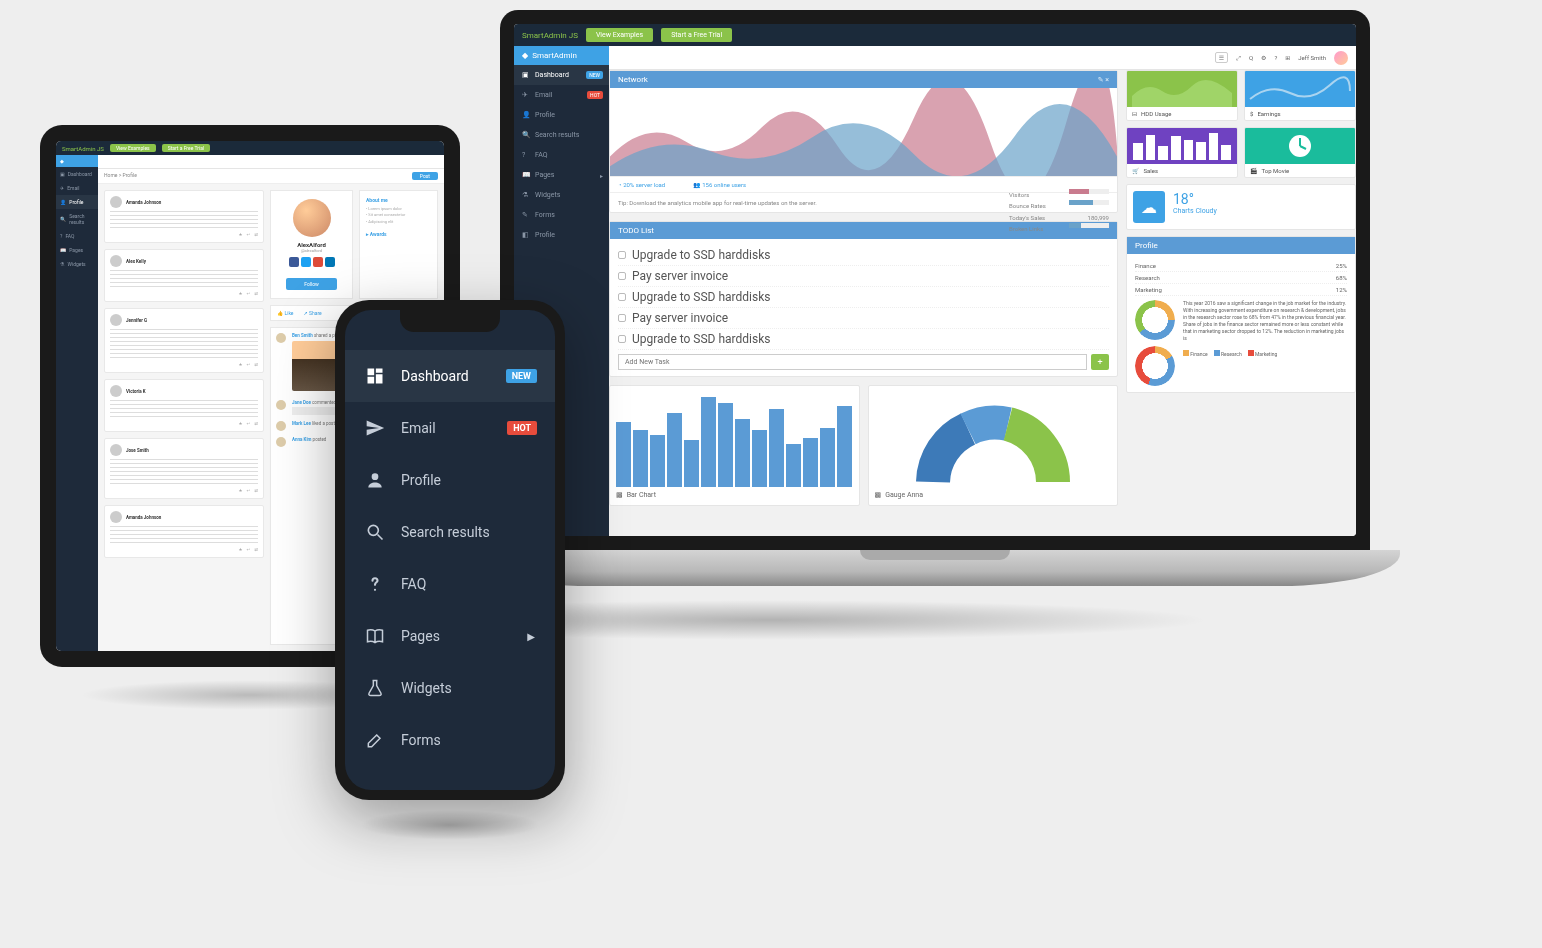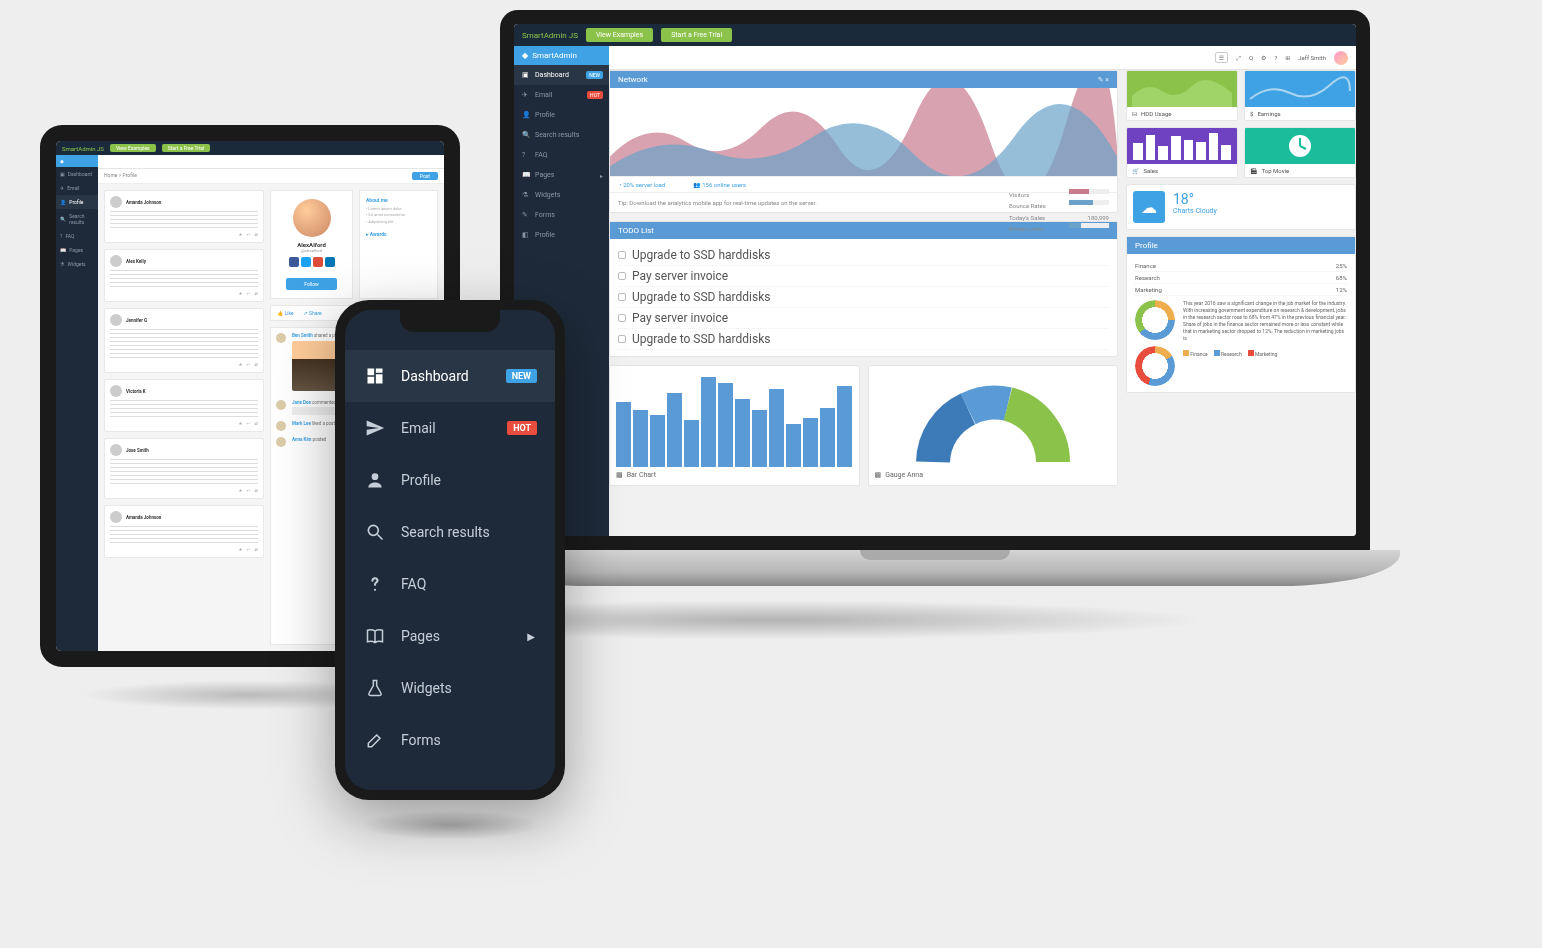--- a/index.html
+++ b/index.html
@@ -271,20 +271,24 @@
                       <span>Upgrade to SSD harddisks</span>
                     </div>
                   <div class="todo-item">
                       <span class="todo-check"></span>
                       <span>Pay server invoice</span>
                     </div>
                   <div class="todo-item">
                       <span class="todo-check"></span>
                       <span>Upgrade to SSD harddisks</span>
                     </div>
+                  <div class="todo-input-row">
+                    <input class="todo-input" placeholder="Add New Task" style="">
+                    <span class="todo-add">+</span>
+                  </div>
                 </div>
               </div>
 
               <div class="chart-row">
                 <div class="mini-chart">
                   <div class="mini-chart-body" id="bar-chart-body">
                       <div class="bar" style="height: 68%;"></div>
                       <div class="bar" style="height: 60%;"></div>
                       <div class="bar" style="height: 55%;"></div>
                       <div class="bar" style="height: 78%;"></div>

